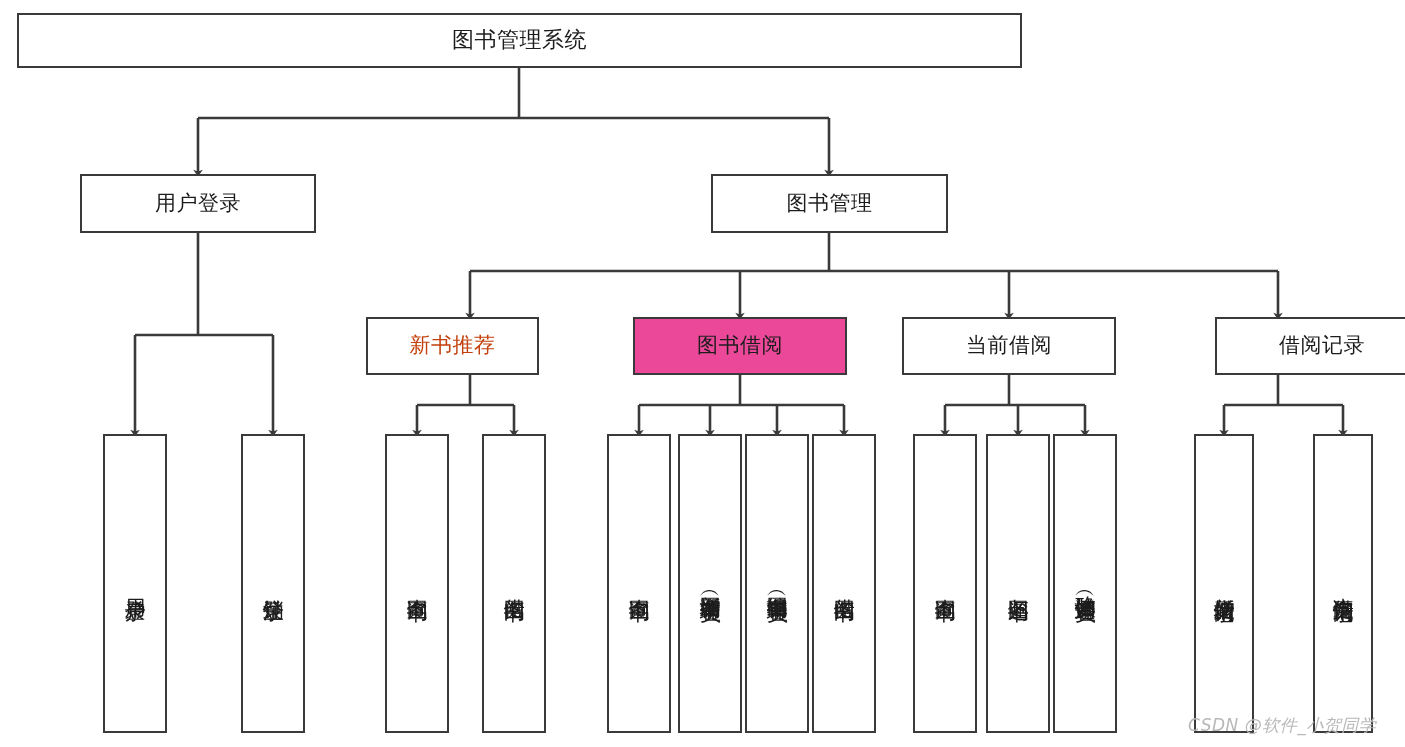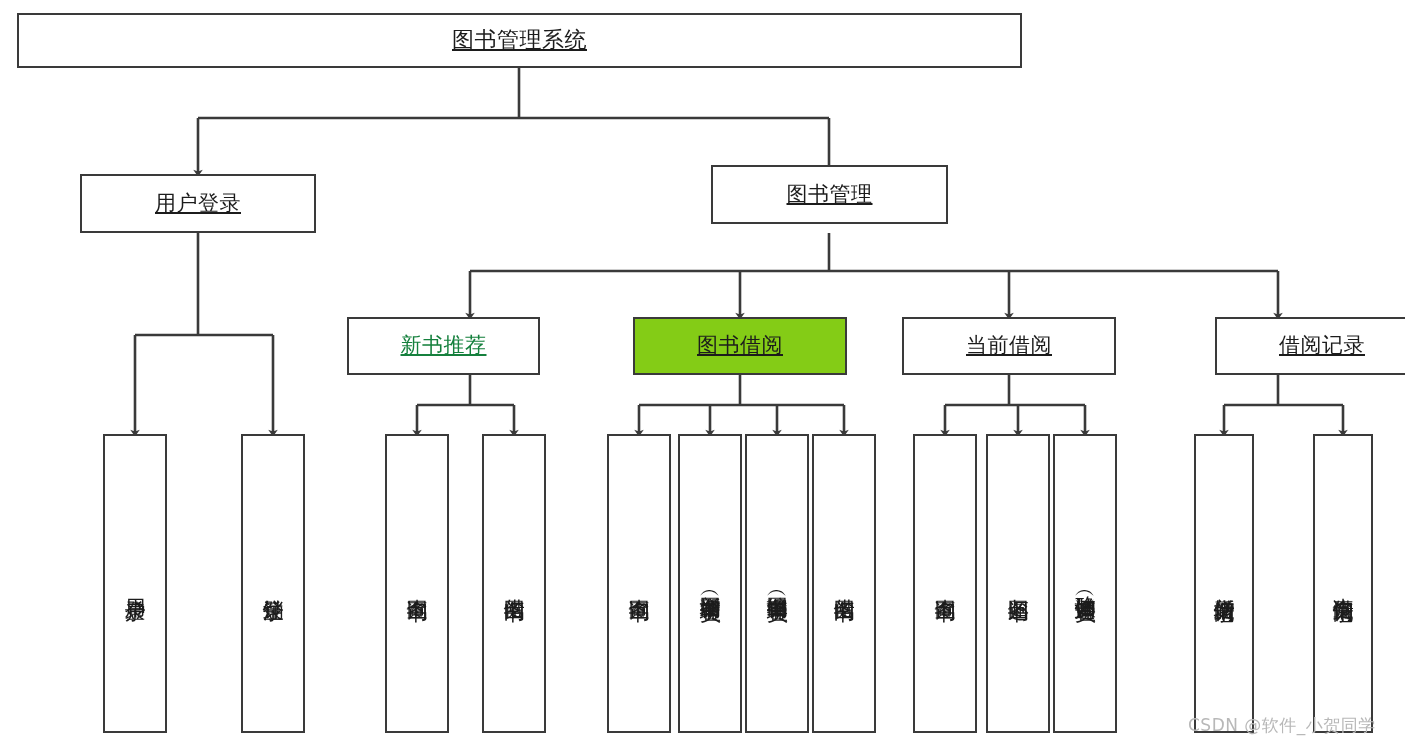--- a/index.html
+++ b/index.html
@@ -38,21 +38,20 @@
   }
   .node .label {
     display: block;
     text-align: center;
     line-height: 1.12;
     letter-spacing: 0.5px;
   }
   .node.horizontal .label {
     writing-mode: horizontal-tb;
     font-size: 21px;
-    text-decoration: underline;
   }
   .node.vertical {
     align-items: center;
     justify-content: center;
   }
   .node.vertical .label {
     writing-mode: vertical-rl;
     text-orientation: upright;
     font-size: 21px;
     line-height: 1.26;
@@ -118,27 +117,27 @@
       </g>
   </svg>
 
   <div id="node-layer">
       <div class="node horizontal" id="root-node" style="left: 17px; top: 13px; width: 1005px; height: 55px; border-color: rgb(58, 58, 58); background: rgb(255, 255, 255); color: rgb(28, 28, 28);">
         <span class="label">图书管理系统</span>
       </div>
       <div class="node horizontal" id="user-login" style="left: 80px; top: 174px; width: 236px; height: 59px; border-color: rgb(58, 58, 58); background: rgb(255, 255, 255); color: rgb(28, 28, 28);">
         <span class="label">用户登录</span>
       </div>
-      <div class="node horizontal" id="book-manage" style="left: 711px; top: 165px; width: 237px; height: 59px; border-color: rgb(58, 58, 58); background: rgb(255, 255, 255); color: rgb(28, 28, 28);">
+      <div class="node horizontal" id="book-manage" style="left: 711px; top: 174px; width: 237px; height: 59px; border-color: rgb(58, 58, 58); background: rgb(255, 255, 255); color: rgb(28, 28, 28);">
         <span class="label">图书管理</span>
       </div>
-      <div class="node horizontal" id="new-book-recommend" style="left: 347px; top: 317px; width: 193px; height: 58px; border-color: rgb(58, 58, 58); background: rgb(255, 255, 255); color: #15803d;">
+      <div class="node horizontal" id="new-book-recommend" style="left: 366px; top: 317px; width: 173px; height: 58px; border-color: rgb(58, 58, 58); background: rgb(255, 255, 255); color: #c2410c;">
         <span class="label">新书推荐</span>
       </div>
-      <div class="node horizontal" id="book-borrow" style="left: 633px; top: 317px; width: 214px; height: 58px; border-color: rgb(58, 58, 58); background: #84cc16; color: rgb(28, 28, 28);">
+      <div class="node horizontal" id="book-borrow" style="left: 633px; top: 317px; width: 214px; height: 58px; border-color: rgb(58, 58, 58); background: #ec4899; color: rgb(28, 28, 28);">
         <span class="label">图书借阅</span>
       </div>
       <div class="node horizontal" id="current-borrow" style="left: 902px; top: 317px; width: 214px; height: 58px; border-color: rgb(58, 58, 58); background: rgb(255, 255, 255); color: rgb(28, 28, 28); align-items: center;">
         <span class="label">当前借阅</span>
       </div>
       <div class="node horizontal" id="borrow-record" style="left: 1171px; top: 317px; width: 214px; height: 58px; border-color: rgb(58, 58, 58); background: rgb(255, 255, 255); color: rgb(28, 28, 28); margin-left: 44px;">
         <span class="label">借阅记录</span>
       </div>
       <div class="node vertical" id="leaf-user-login" style="left: 103px; top: 434px; width: 64px; height: 299px; border-color: rgb(58, 58, 58); background: rgb(255, 255, 255); color: rgb(28, 28, 28);">
         <span class="label">用户登录</span>
@@ -174,15 +173,15 @@
         <span class="label">确认归还（管理员）</span>
       </div>
       <div class="node vertical" id="leaf-add-borrow-record" style="left: 1194px; top: 434px; width: 60px; height: 299px; border-color: rgb(58, 58, 58); background: rgb(255, 255, 255); color: rgb(28, 28, 28);">
         <span class="label">新增借阅记录</span>
       </div>
       <div class="node vertical" id="leaf-query-borrow-record" style="left: 1313px; top: 434px; width: 60px; height: 299px; border-color: rgb(58, 58, 58); background: rgb(255, 255, 255); color: rgb(28, 28, 28);">
         <span class="label">查询借阅记录</span>
       </div>
     </div>
 
-  <div id="watermark" style="color: rgb(184, 184, 184); left: 1188px; top: 714px;">CSDN @软件_小贺同学</div>
+  <div id="watermark" style="color: rgb(184, 184, 184); left: 1188px; top: 714px; font-style: italic;">CSDN @软件_小贺同学</div>
 
 </div>
 
 </body></html>

